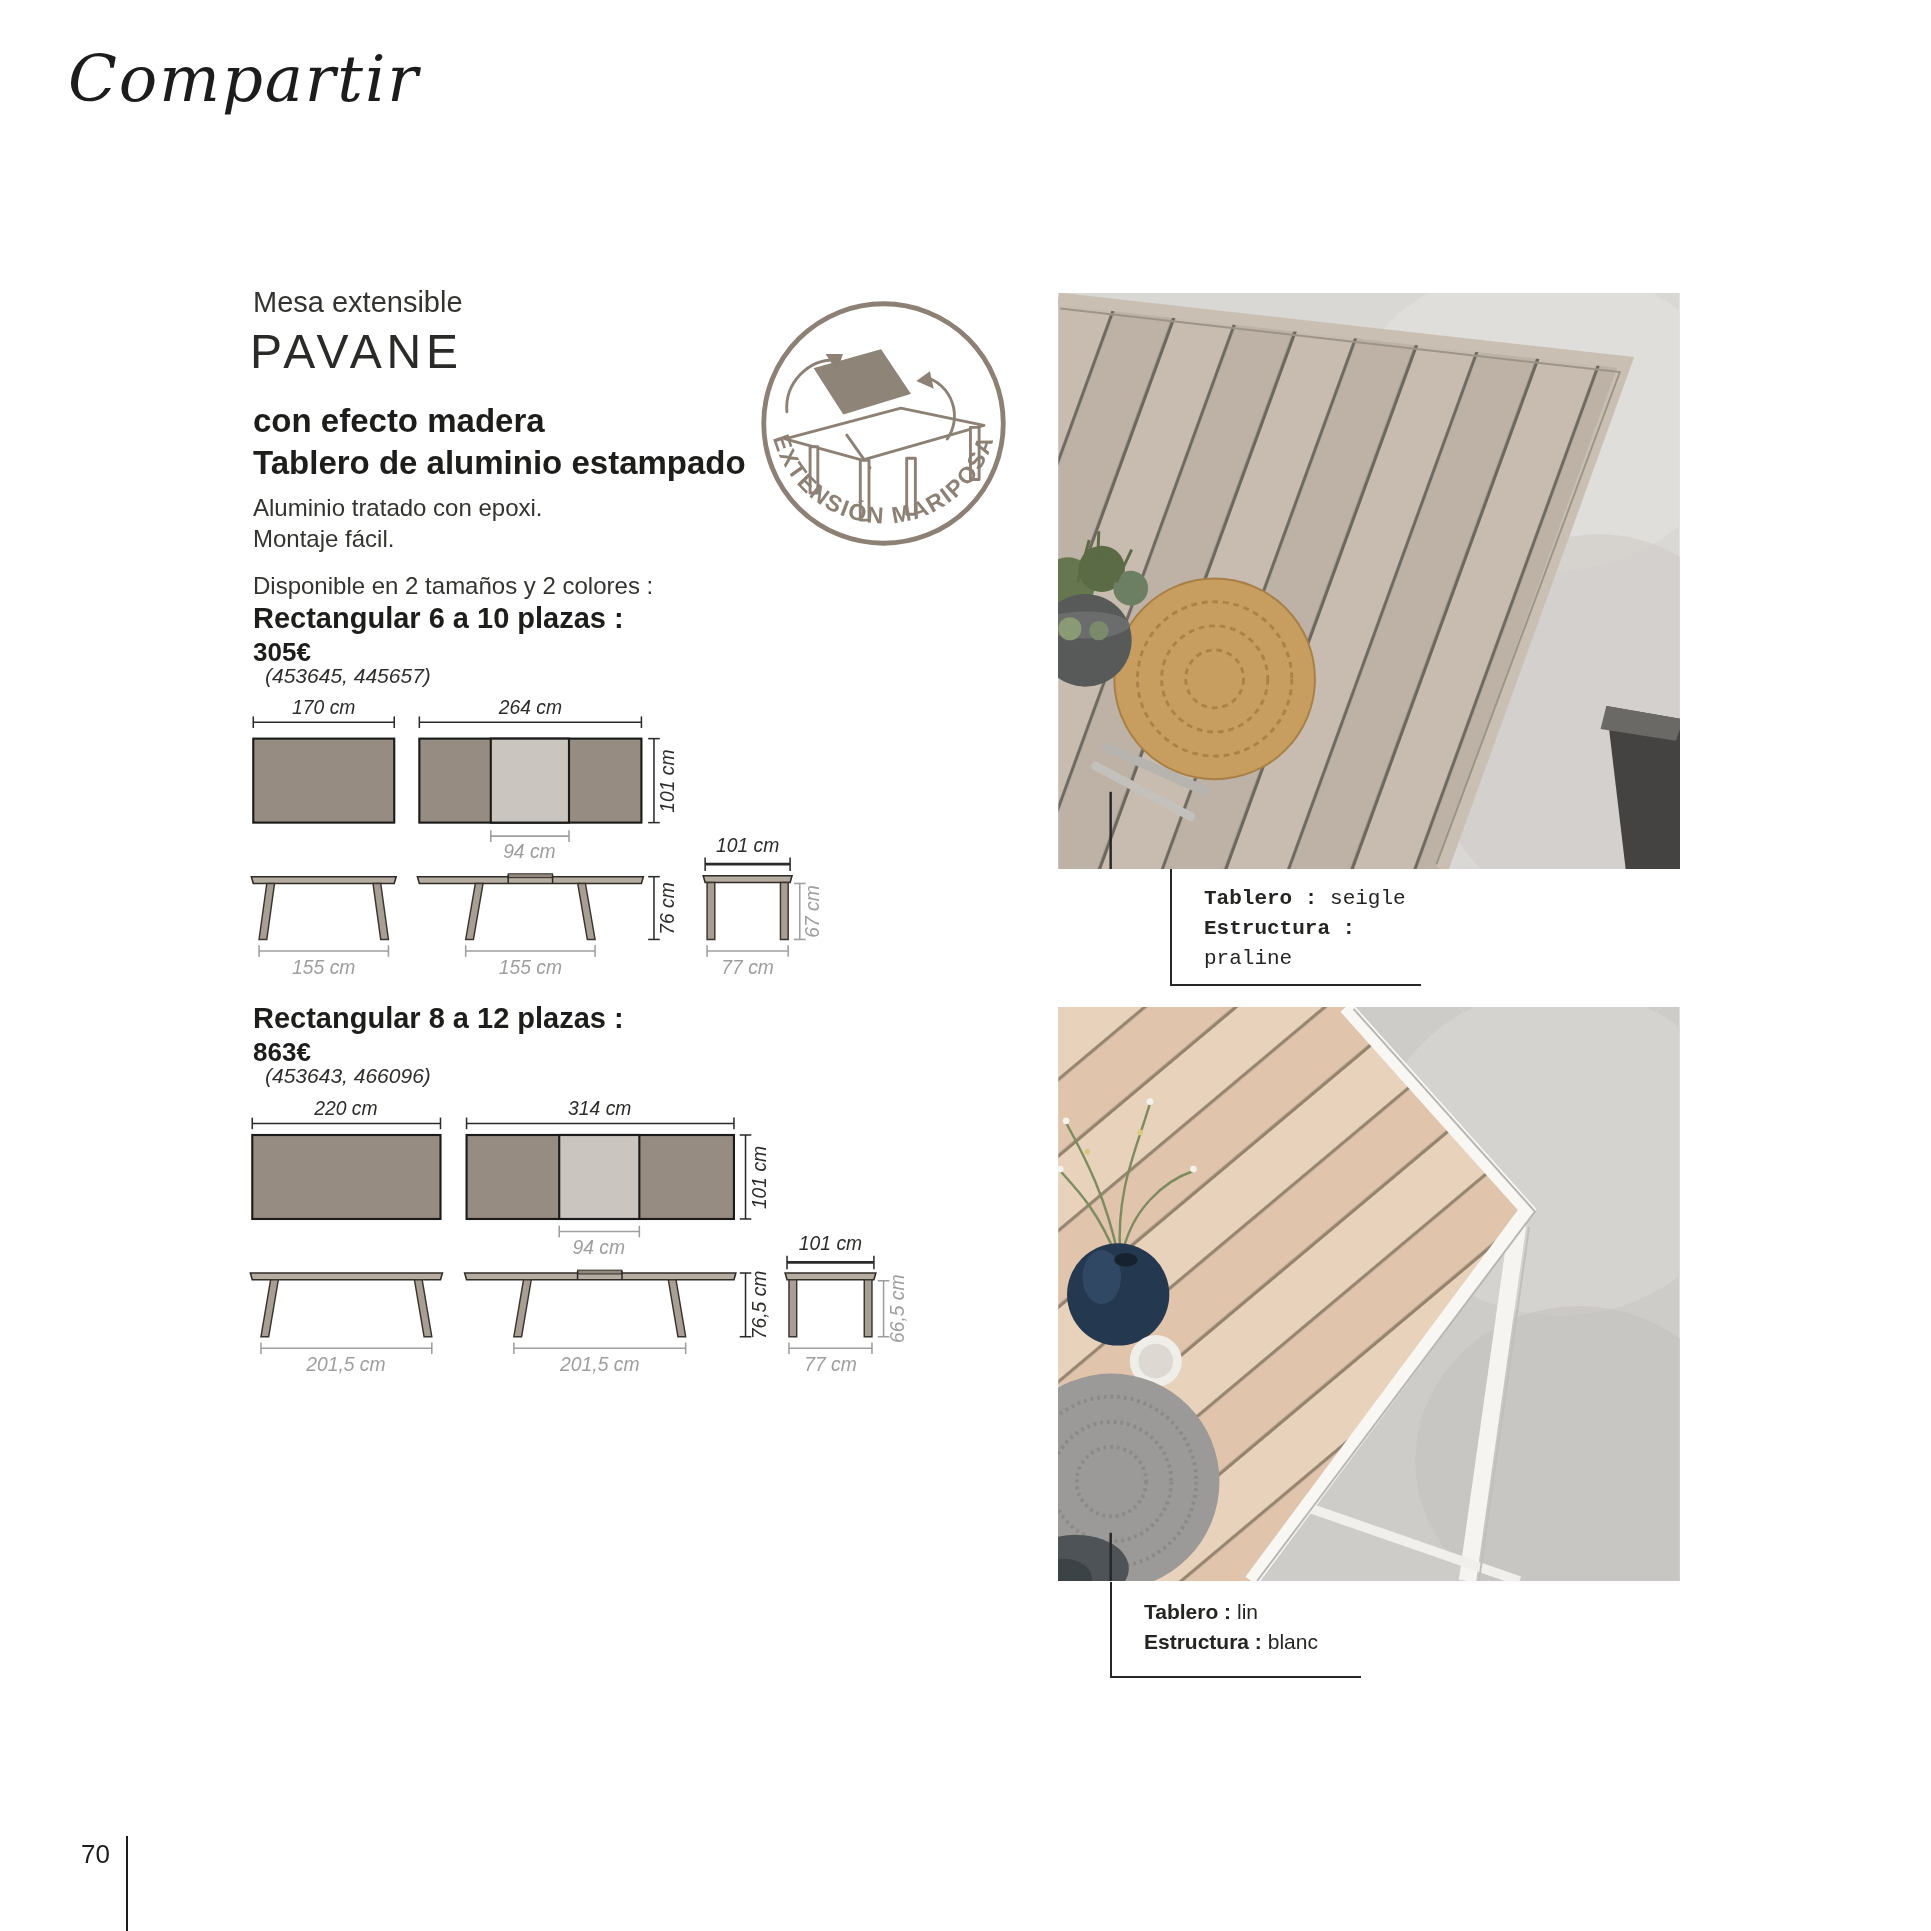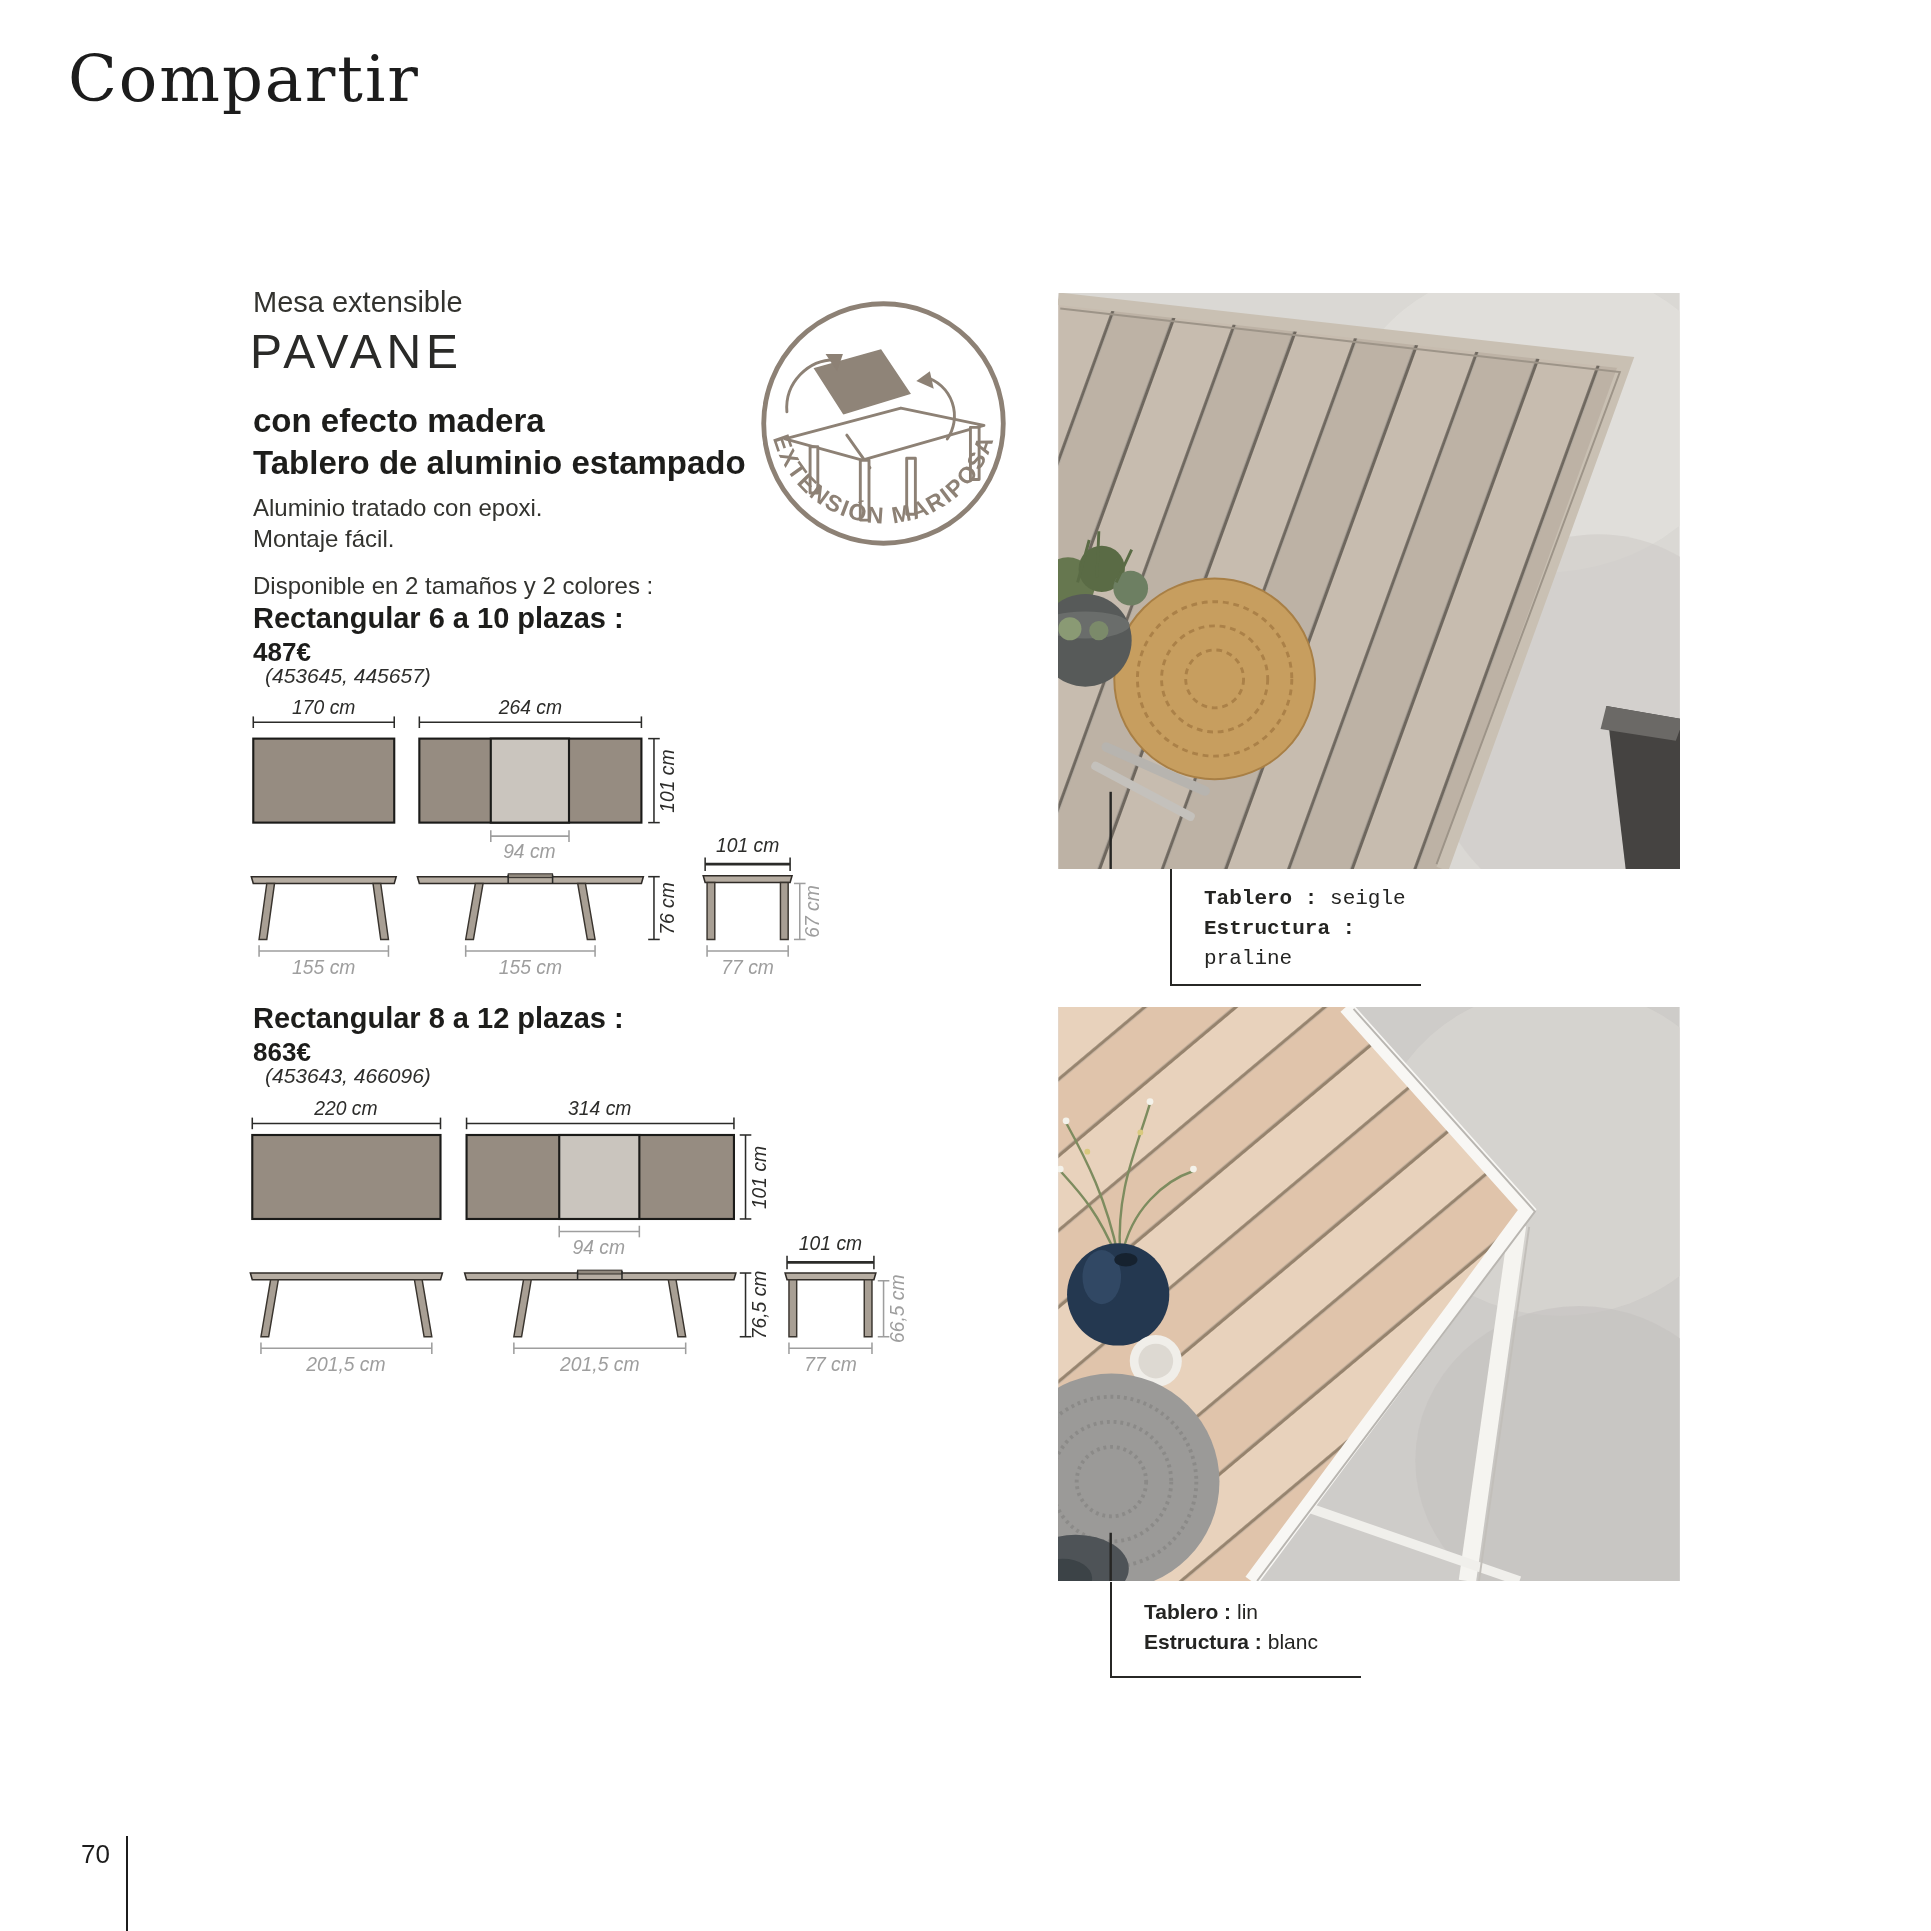--- a/index.html
+++ b/index.html
@@ -1,19 +1,19 @@
 <!DOCTYPE html>
 <html><head>
 <meta charset="utf-8">
 <style>
   html,body{margin:0;padding:0;background:#fff;}
   .page{position:relative;width:1931px;height:1931px;background:#ffffff;overflow:hidden;
         font-family:"Liberation Sans",sans-serif;color:#222;}
   .abs{position:absolute;}
-  .script-header{left:68px;top:42px;font-family:"DejaVu Serif",serif;
+  .script-header{left:68px;top:42px;font-family:"DejaVu Serif",serif;font-style:italic;
         font-weight:400;font-size:64px;color:#1c1c1c;letter-spacing:1.9px;}
   .subtitle{left:253px;top:286px;font-size:29px;color:#33332f;}
   .product-name{left:250px;top:324px;font-size:48px;font-weight:400;letter-spacing:4.8px;
         color:#2a2a28;margin:0;}
   .headline{left:253px;top:400px;font-size:33px;font-weight:700;color:#1d1d1b;line-height:42px;}
   .descline1{left:253px;top:494px;font-size:24px;color:#33332f;}
   .descline2{left:253px;top:525px;font-size:24px;color:#33332f;}
   .availability{left:253px;top:572px;font-size:24px;color:#33332f;}
   .variant-title{left:253px;top:602px;font-size:29px;font-weight:700;color:#1d1d1b;}
   .variant-title.v2{top:1002px;}
@@ -78,21 +78,21 @@
   <div class="abs product-name">PAVANE</div>
   <div class="abs headline">
     <div>con efecto madera</div>
     <div>Tablero de aluminio estampado</div>
   </div>
   <div class="abs descline1">Aluminio tratado con epoxi.</div>
   <div class="abs descline2">Montaje fácil.</div>
   <div class="abs availability">Disponible en 2 tamaños y 2 colores :</div>
 
   <div class="abs variant-title">Rectangular 6 a 10 plazas :</div>
-  <div class="abs variant-price">487€</div>
+  <div class="abs variant-price">305€</div>
   <div class="abs variant-refs">(453645, 445657)</div>
 
   <svg class="abs" style="left:232px;top:700px;" width="618" height="280" viewBox="0 0 640 290">
 
     <g>
       <line class="dln" x1="22" y1="23" x2="168" y2="23"></line>
       <line class="dln" x1="22" y1="17" x2="22" y2="29"></line>
       <line class="dln" x1="168" y1="17" x2="168" y2="29"></line>
       <text class="dlabel" x="95" y="14" text-anchor="middle">170 cm</text>
     </g>

